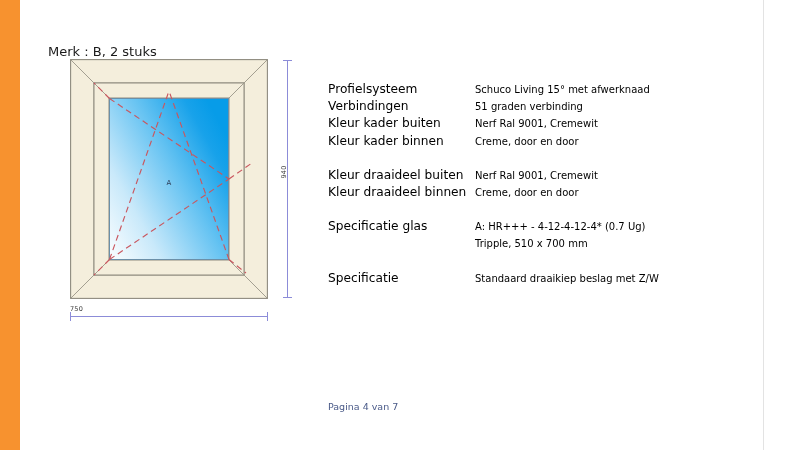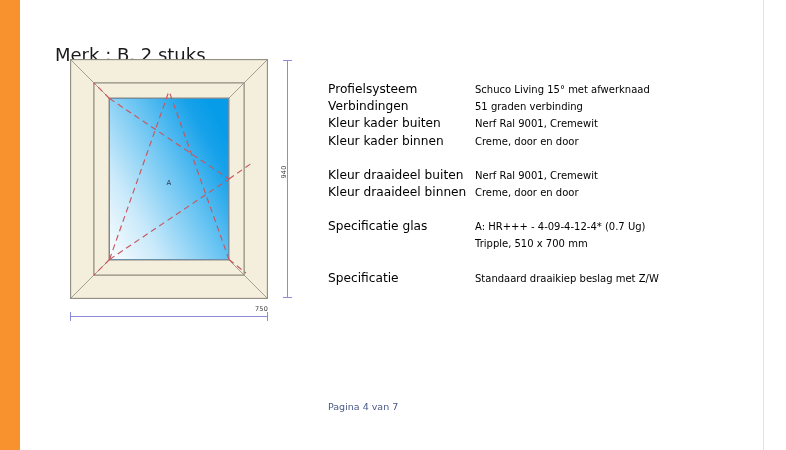--- a/index.html
+++ b/index.html
@@ -31,22 +31,22 @@
   }
 
   
   #drawing-block {
     position: absolute;
     left: 0; top: 0;
     width: 310px; height: 340px;
   }
   #merk-title {
     position: absolute;
-    left: 55px; top: 44px;
-    font-size: 18px;
+    left: 48px; top: 44px;
+    font-size: 13px;
     color: #1a1a1a;
     white-space: nowrap;
   }
 
   
   #window-assembly {
     position: absolute;
     left: 70px; top: 59px;
     width: 198px; height: 240px;
   }
@@ -87,21 +87,21 @@
   #dim-h-tick-left {
     left: 70px; top: 312px; width: 1.3px; height: 9px;
   }
   #dim-h-tick-right {
     left: 267px; top: 312px; width: 1.3px; height: 9px;
   }
   #dim-h-label {
     position: absolute;
     left: 70px; top: 305px;
     width: 198px;
-    text-align: right;
+    text-align: left;
     font-size: 6.5px;
     color: #3a3a3a;
     letter-spacing: .2px;
   }
 
   
   #spec-table {
     position: absolute;
     left: 328px; top: 81px;
     width: 420px;
@@ -228,21 +228,21 @@
     <div class="spec-row gap">
       <div class="spec-label">Kleur draaideel buiten</div>
       <div class="spec-value">Nerf Ral 9001, Cremewit</div>
     </div>
     <div class="spec-row">
       <div class="spec-label">Kleur draaideel binnen</div>
       <div class="spec-value">Creme, door en door</div>
     </div>
     <div class="spec-row gap">
       <div class="spec-label">Specificatie glas</div>
-      <div class="spec-value">A: HR+++ - 4-09-4-12-4* (0.7 Ug)</div>
+      <div class="spec-value">A: HR+++ - 4-12-4-12-4* (0.7 Ug)</div>
     </div>
     <div class="spec-row">
       <div class="spec-label"></div>
       <div class="spec-value">Tripple, 510 x 700 mm</div>
     </div>
     <div class="spec-row gap">
       <div class="spec-label">Specificatie</div>
       <div class="spec-value">Standaard draaikiep beslag met Z/W</div>
     </div>
   </div>

